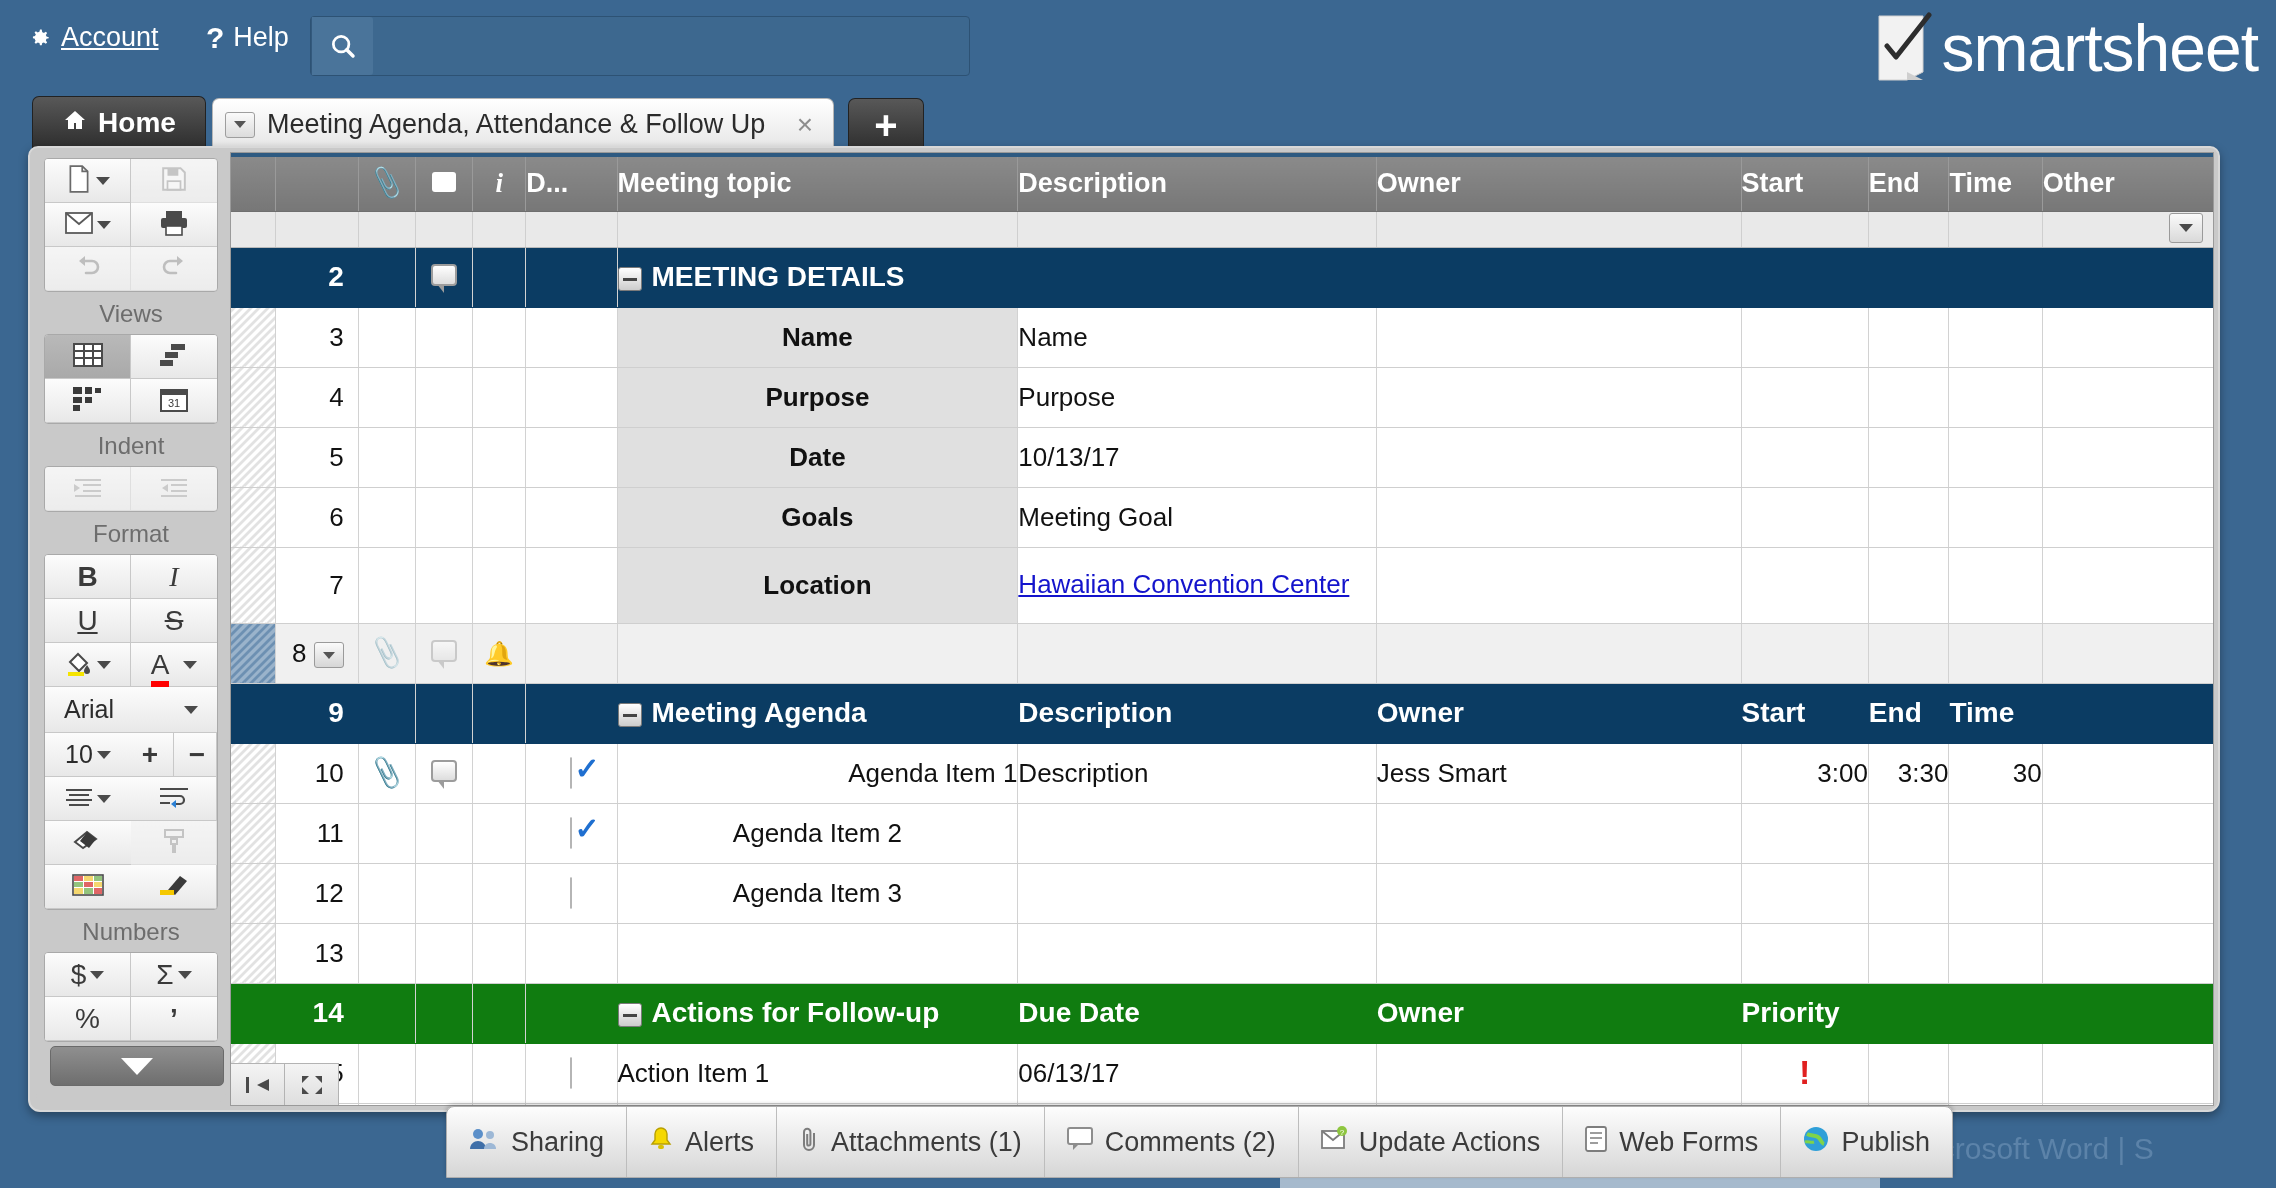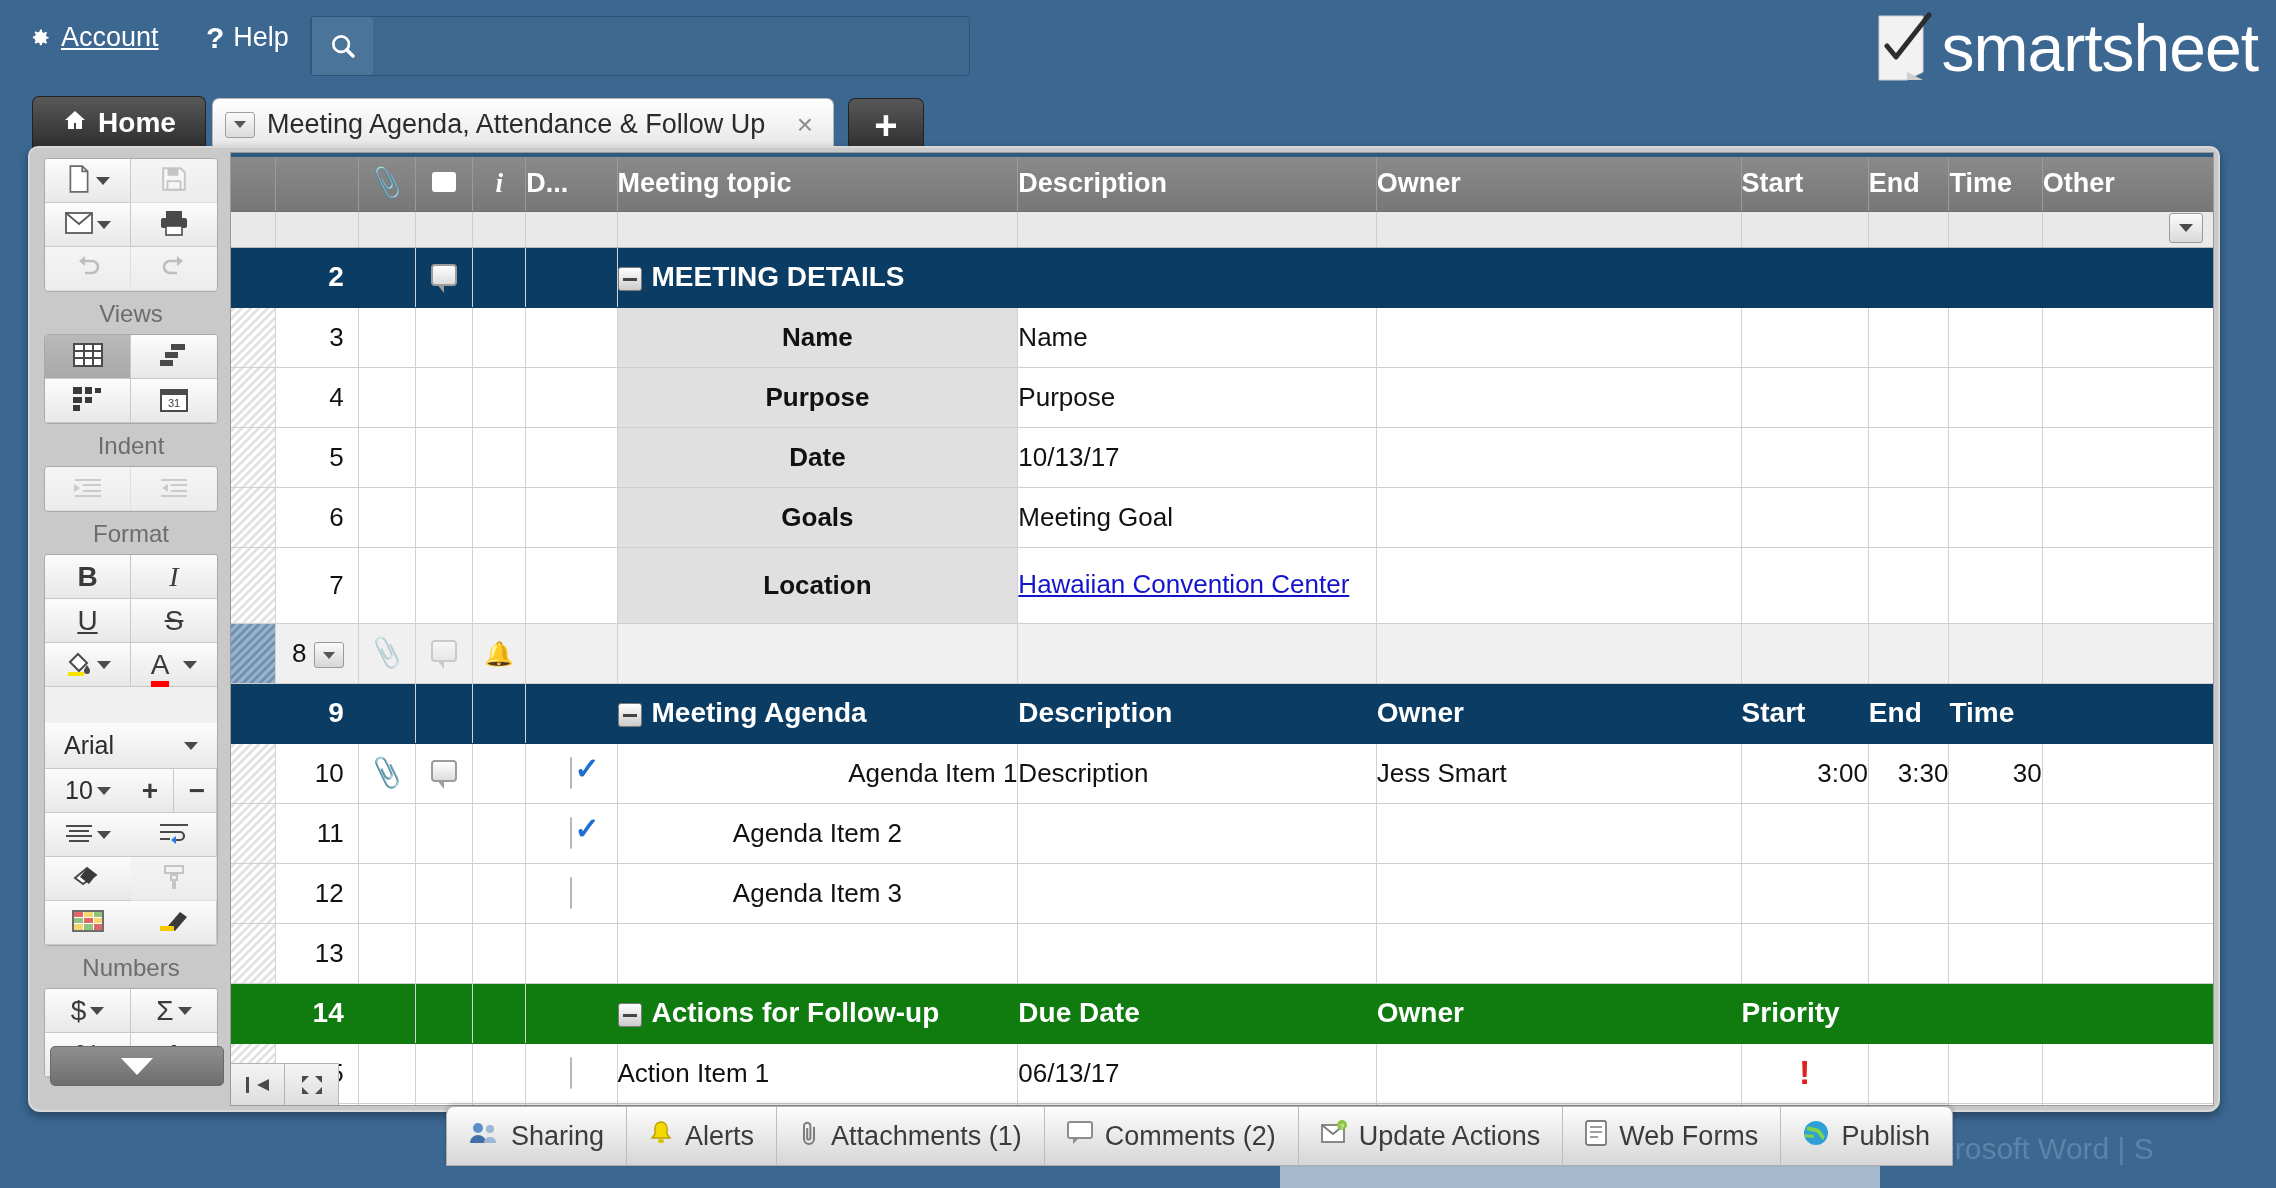--- a/index.html
+++ b/index.html
@@ -66,21 +66,21 @@
      background:linear-gradient(#fcfcfc,#e8e8e8); display:flex; align-items:center;
      justify-content:center; cursor:pointer; position:relative; gap:4px;}
   .cell:nth-child(2n){ border-right:none; }
   .cell.sel{ background:linear-gradient(#b9b9b9,#a9a9a9); }
   .cell.dis{ opacity:.42; }
   .caret{ width:0;height:0;border-left:7px solid transparent;border-right:7px solid transparent;
      border-top:8px solid #4a4a4a; }
   .seclabel{ text-align:center; color:#6d6d6d; font-size:24px; padding:8px 0 6px; }
   .icn{ font-size:26px; color:#5a5a5a; line-height:1;}
   .fontsel{ grid-column:1/3; height:46px; border-right:none; font-size:25px; color:#2b2b2b;
-     display:flex; align-items:center; justify-content:center; gap:70px;margin-top:36px;}
+     display:flex; align-items:center; justify-content:center; gap:70px;}
   .sizecell{ font-size:25px; color:#2b2b2b; }
   .bi{ font-size:28px; color:#3a3a3a; font-weight:bold;}
   .bi.it{ font-style:italic; font-weight:normal; font-family:"Liberation Serif",serif;}
   .bi.un{ text-decoration:underline; font-weight:normal;}
   .bi.st{ text-decoration:line-through; font-weight:normal;}
   #collapsebar{ position:absolute; left:14px; bottom:16px; width:174px; height:40px;
      background:linear-gradient(#8f8f8f,#6e6e6e); border:1px solid #6a6a6a; border-radius:5px;
      display:flex; align-items:center; justify-content:center; cursor:pointer;}
   .wcaret{ width:0;height:0;border-left:16px solid transparent;border-right:16px solid transparent;
      border-top:17px solid #ffffff;}
@@ -133,21 +133,21 @@
      background:linear-gradient(#fafafa,#d9d9d9); border:1px solid #9a9a9a; border-radius:3px;
      display:flex; align-items:center; justify-content:center; cursor:pointer; z-index:5;}
 
   
   #gridnav{ position:absolute; left:0px; bottom:0px; height:42px; display:flex; z-index:6;}
   .gnbtn{ width:54px; height:42px; background:linear-gradient(#f4f4f4,#dedede);
      border-right:1px solid #b3b3b3; border-top:1px solid #b3b3b3;
      display:flex; align-items:center; justify-content:center; cursor:pointer; font-size:24px; color:#4a4a4a;}
 
   
-  #botbar{ position:absolute; left:446px; top:1106px; height:60px;
+  #botbar{ position:absolute; left:446px; top:1106px; height:72px;
      background:linear-gradient(#fdfdfd,#d6d6d6); border:1px solid #aeaeae;
      border-radius:8px 8px 0 0; display:flex; box-shadow:0 -2px 4px rgba(0,0,0,.2); z-index:20;}
   .bb{ display:flex; align-items:center; gap:12px; padding:0 22px; font-size:27px;
      color:#3b3b3b; border-right:1px solid #bdbdbd; cursor:pointer;}
   .bb:last-child{ border-right:none; }
   #watermark{ position:absolute; left:1150px; top:1132px; font-size:30px;
      color:#5c83a9; white-space:nowrap; z-index:10; }
 
   
   #shadowpanel{ position:absolute; left:1280px; top:1142px; width:600px; height:46px;

